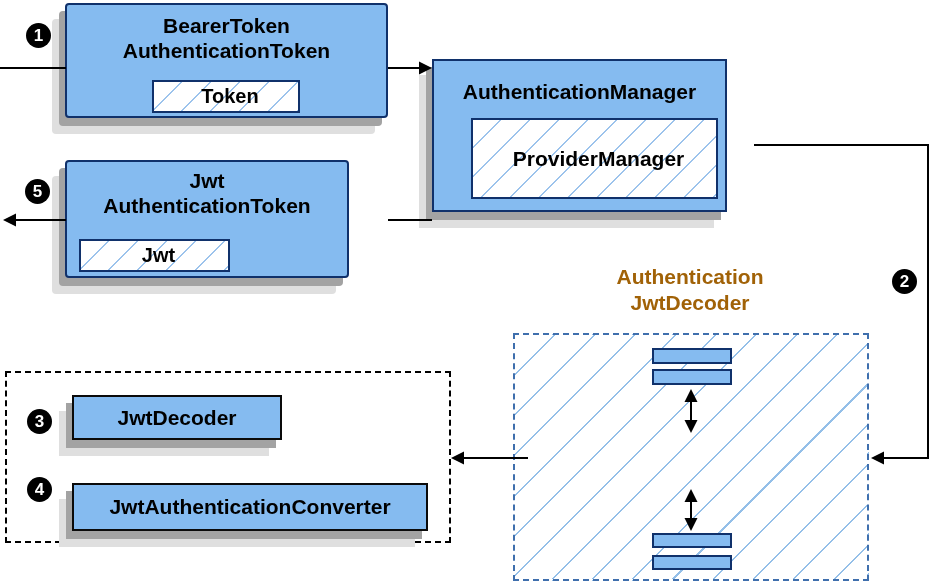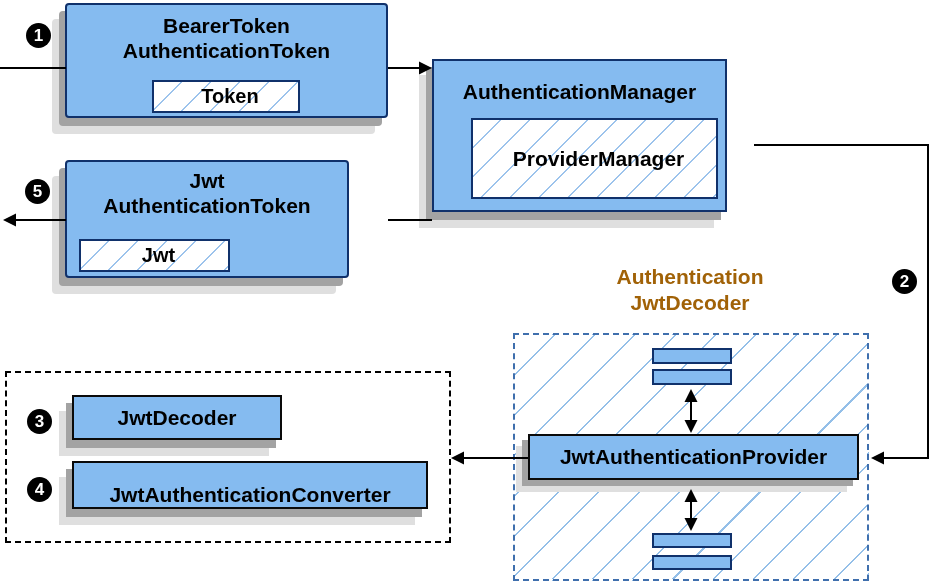--- a/index.html
+++ b/index.html
@@ -94,32 +94,29 @@
       <div>AuthenticationToken</div>
     </div>
     <div class="field hatch-sm" style="left:12px;top:77px;width:151px;height:33px;">
       <span>Jwt</span>
     </div>
   </div>
 
   <div class="bar" style="left:652px;top:348px;height:16px;"></div>
   <div class="bar" style="left:652px;top:369px;height:16px;"></div>
 
-  <div class="node square-black center-flex" style="left:528px;top:434px;width:331px;height:46px;box-shadow:-6px 6px 0 0 var(--shadow-dark), -12px 12px 0 0 var(--shadow-light);font-weight:bold;font-size:21px;">
-    <span>JwtAuthenticationProvider</span>
-  </div>
 
   <div class="bar" style="left:652px;top:533px;height:15px;"></div>
   <div class="bar" style="left:652px;top:555px;height:15px;"></div>
 
   <div class="node square-black center-flex shadow" style="left:72px;top:395px;width:210px;height:45px;font-weight:bold;font-size:21px;">
     <span>JwtDecoder</span>
   </div>
 
-  <div class="node square-black center-flex shadow" style="left:72px;top:461px;width:356px;height:48px;font-weight:bold;font-size:21px;align-items:flex-end;">
+  <div class="node square-black center-flex shadow" style="left:72px;top:483px;width:356px;height:48px;font-weight:bold;font-size:21px;">
     <span>JwtAuthenticationConverter</span>
   </div>
 
   <div class="badge" style="left:26px;top:23px;">1</div>
   <div class="badge" style="left:892px;top:269px;">2</div>
   <div class="badge" style="left:27px;top:409px;">3</div>
   <div class="badge" style="left:27px;top:477px;">4</div>
   <div class="badge" style="left:25px;top:179px;">5</div>
 
   <svg class="connectors" width="932" height="584" viewBox="0 0 932 584">

